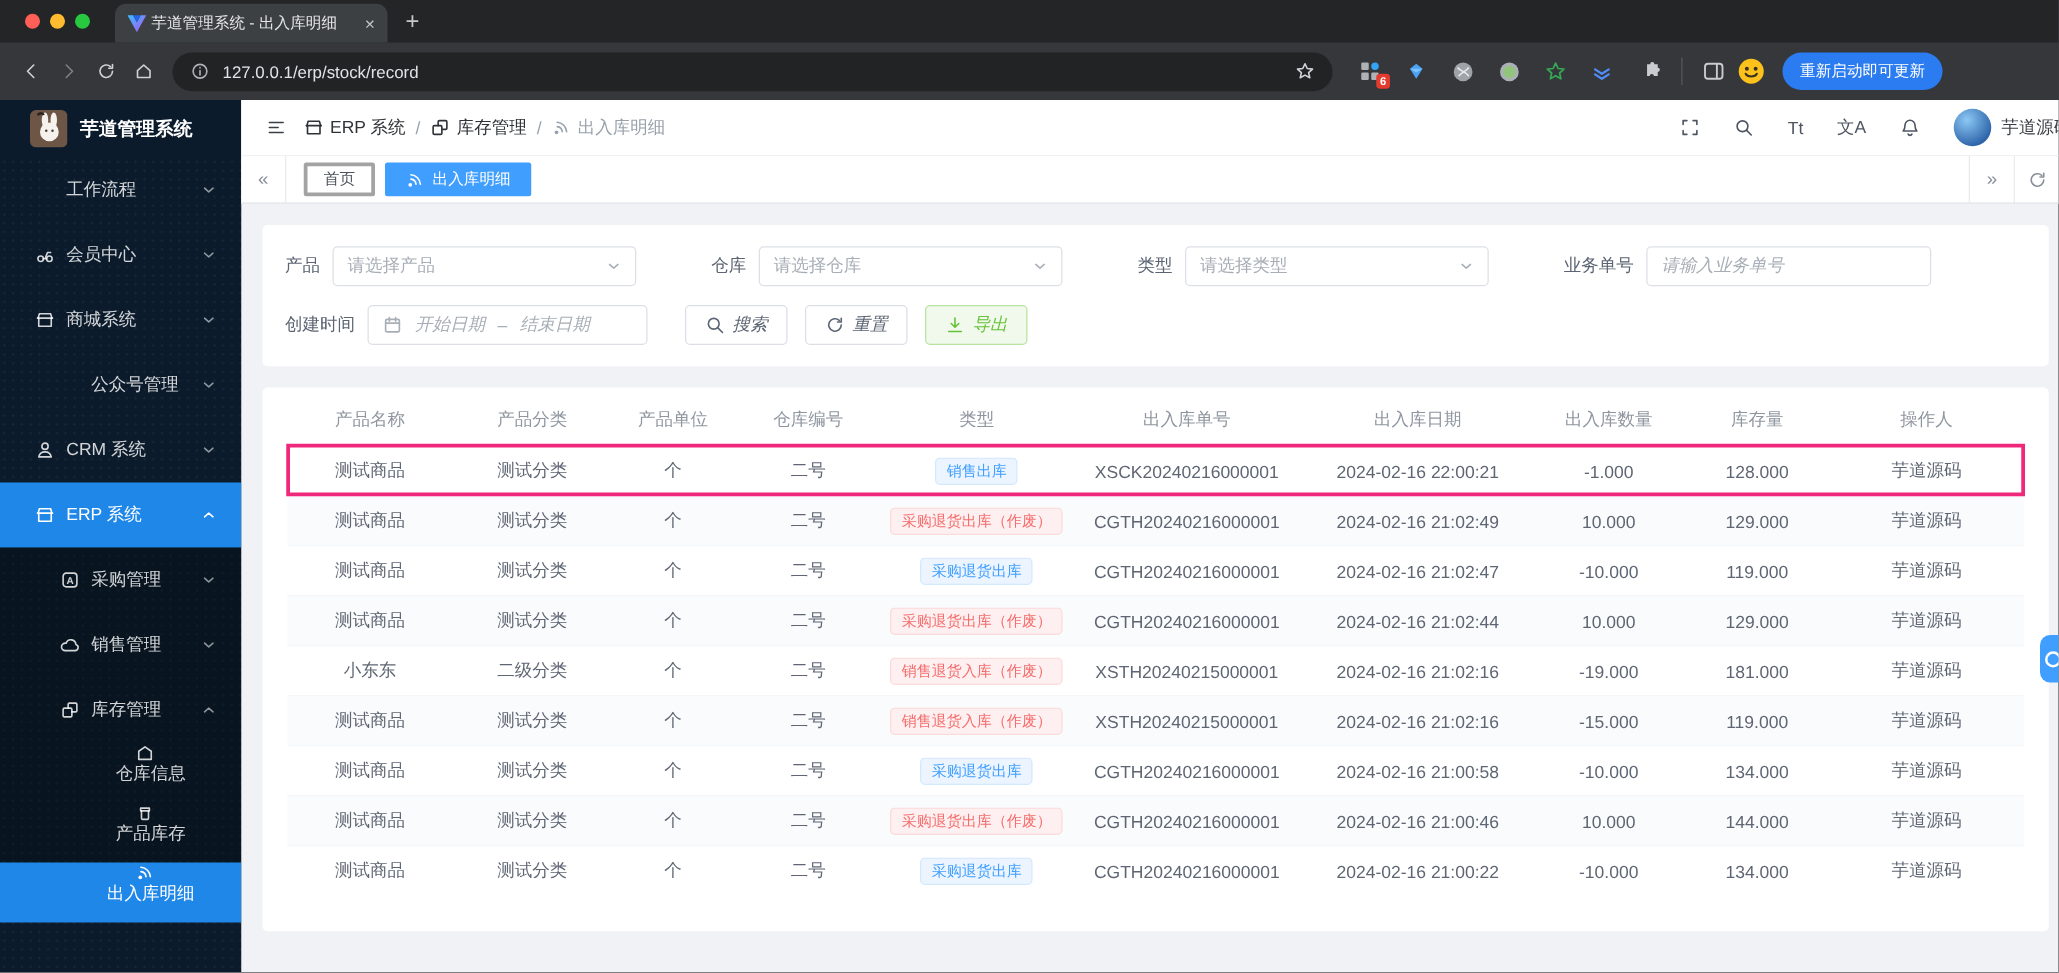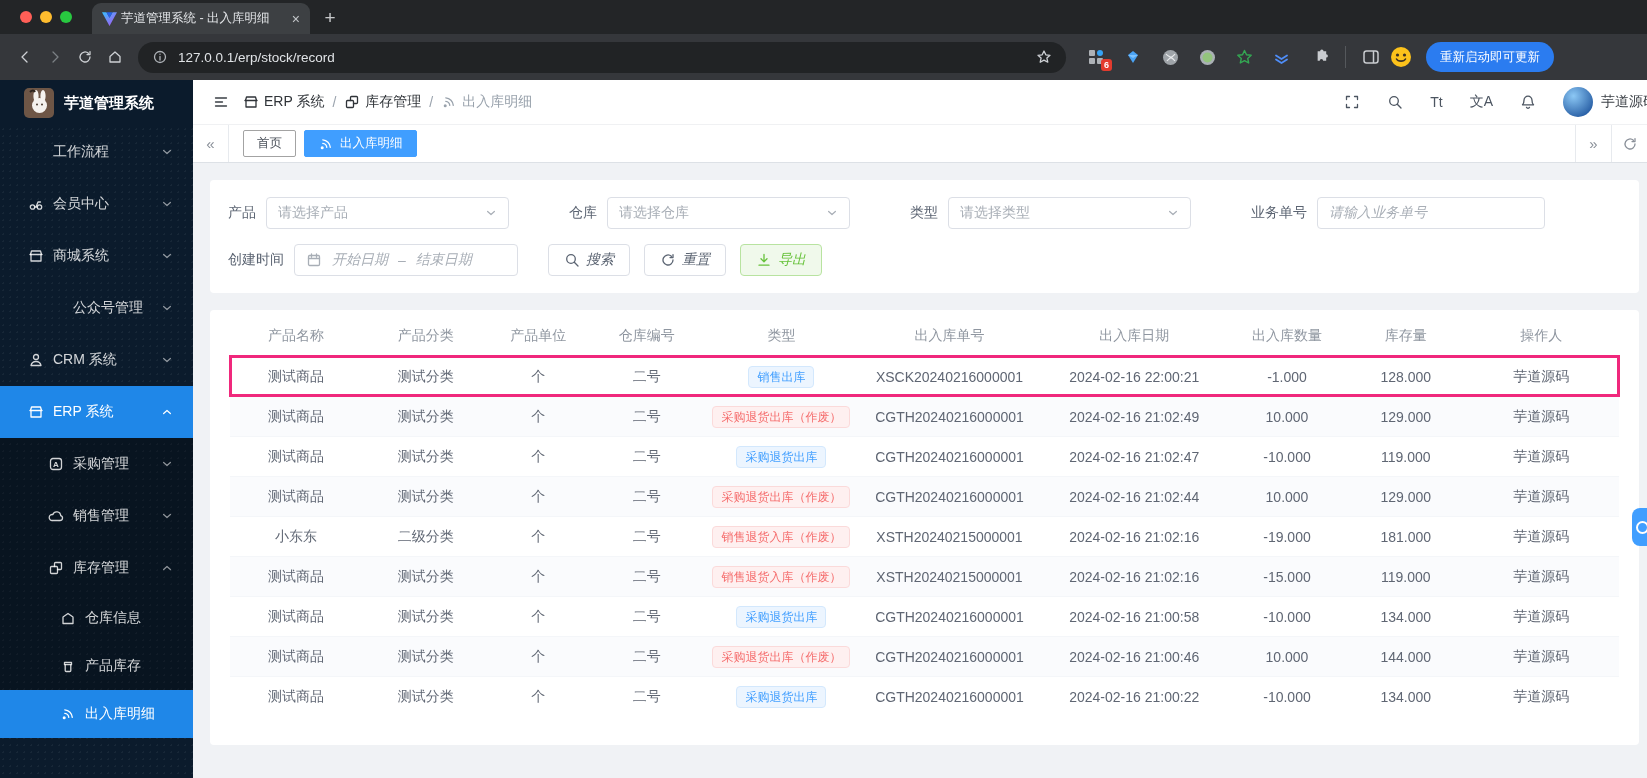--- a/index.html
+++ b/index.html
@@ -37,21 +37,21 @@
   .app { display:flex; height:698px; background:#f0f2f5; }
   .sidebar { width:193px; flex:none; background:#0b1b2c; color:rgba(255,255,255,.82); display:flex; flex-direction:column; }
   .logo-row { height:46px; display:flex; align-items:center; gap:10px; padding-left:24px; }
   .app-title { color:#fff; font-weight:bold; font-size:15px; white-space:nowrap; }
   .menu { flex:1; overflow:hidden;
           background-image:radial-gradient(rgba(255,255,255,.05) 1px, transparent 1px); background-size:7px 7px; }
   .mi { height:52px; display:flex; align-items:center; font-size:14px; cursor:pointer; position:relative; white-space:nowrap; }
   .mi .ic { width:16px; height:16px; margin-right:9px; display:flex; flex:none; }
   .mi.lvl1 { padding-left:28px; }
   .mi.lvl2 { padding-left:48px; }
-  .mi.lvl3 { padding-left:60px; height:48px; }
+  .mi.lvl3 { padding-left:48px; height:48px;flex-direction:column; }
   .mi .chev { position:absolute; right:20px; color:rgba(255,255,255,.55); display:flex; }
   .mi.sub { background:rgba(0,0,0,.26); }
   .mi.active { background:#1f87e8; color:#fff; }
   .mi.active .chev { color:#fff; }
 
   .main { flex:1; min-width:0; display:flex; flex-direction:column; }
   .topbar { height:45px; background:#fff; display:flex; align-items:center; padding-left:14px;
             border-bottom:1px solid #f0f1f3; }
   .hamb { color:#3a3f45; display:flex; width:28px; justify-content:center; cursor:pointer; }
   .crumbs { display:flex; align-items:center; gap:8px; margin-left:8px; font-size:14px; color:#2f3338; }
@@ -64,21 +64,21 @@
   .avatar { width:30px; height:30px; border-radius:50%; flex:none;
             background:radial-gradient(circle at 35% 30%, #8cc8f5, #2c63a8 75%); }
   .username { width:46px; overflow:hidden; white-space:nowrap; color:#3a3f45; }
 
   .tagsbar { height:38px; background:#fff; border-bottom:1px solid #dde1e6; display:flex; align-items:stretch; }
   .tag-cell { width:36px; display:flex; align-items:center; justify-content:center; color:#8a9099; font-size:15px;
               cursor:pointer; }
   .tag-cell.left { border-right:1px solid #e7eaee; }
   .tag-cell.rb { border-left:1px solid #e7eaee; }
   .tags { display:flex; align-items:center; gap:8px; padding-left:14px; flex:1; }
-  .tag { height:27px; display:flex; align-items:center; gap:6px; padding:0 13px; border:1px solid #a3a3a3;
+  .tag { height:27px; display:flex; align-items:center; gap:6px; padding:0 13px; border:3px solid #a3a3a3;
          border-radius:2px; font-size:12.5px; color:#4d535c; background:#fff; cursor:pointer; white-space:nowrap; }
   .tag.active { background:#409eff; border-color:#409eff; color:#fff; }
   .tag .ic { display:flex; }
 
   .content { flex:1; overflow:hidden; padding:17px 8px 33px 17px; display:flex; flex-direction:column; gap:17px; }
   .card { background:#fff; border-radius:4px; }
   .filter-card { padding:17px 18px 2px; flex:none; }
   .frow { display:flex; align-items:center; margin-bottom:15px; }
   .fgroup { display:flex; align-items:center; margin-right:60px; }
   .flabel { font-size:14px; color:#5b6472; margin-right:10px; white-space:nowrap; }

